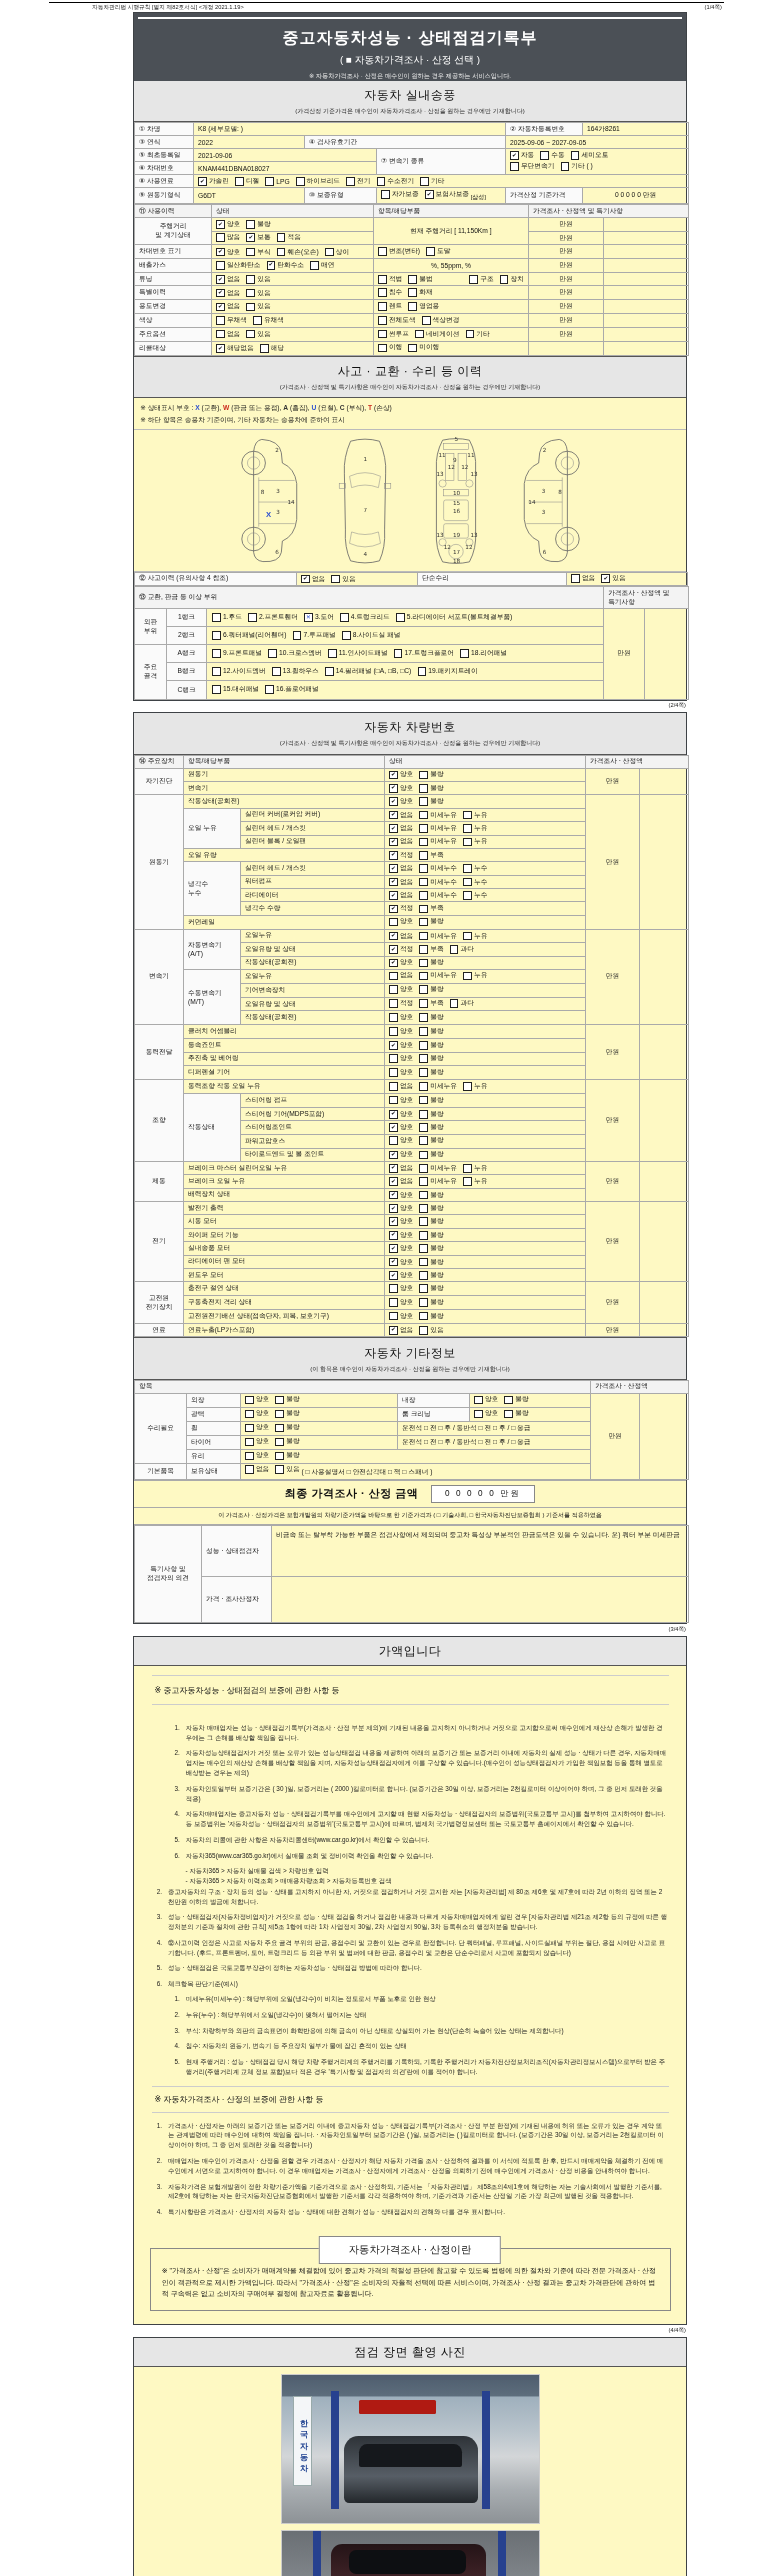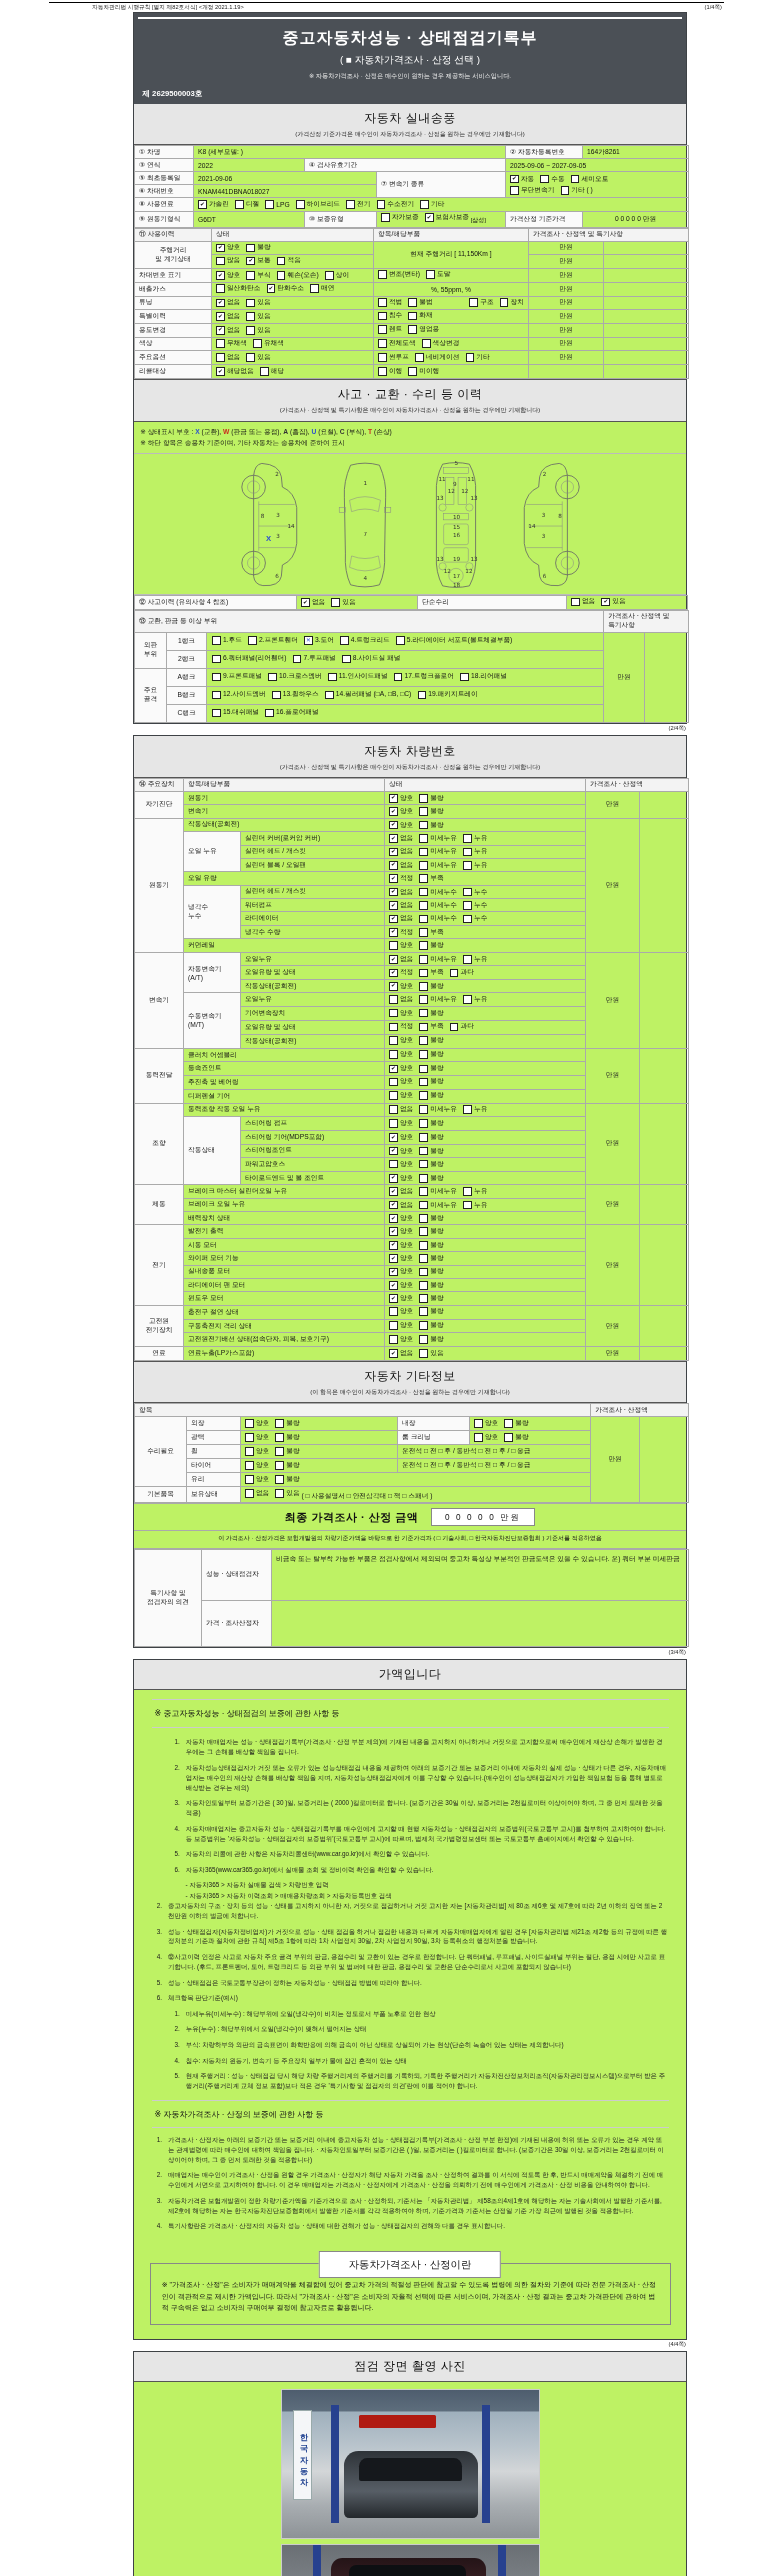--- a/index.html
+++ b/index.html
@@ -2,21 +2,21 @@
 <html style="font-size:8.2px"><head>
 <meta charset="utf-8">
 <style>
   html,body{margin:0;padding:0;background:#fff;}
   body{font-family:"Liberation Sans","DejaVu Sans",sans-serif;color:#111;}
   .sheet{position:relative;width:773px;height:2576px;background:#fff;overflow:hidden;}
   .topline{position:absolute;top:2.1px;left:49px;width:675px;border-top:1px solid #000;}
   .topmeta{position:absolute;top:3.6px;left:92px;width:630px;display:flex;justify-content:space-between;font-size:5.7px;color:#222;}
   .content{position:absolute;left:133px;top:12.4px;width:554px;}
   .pagemark{text-align:right;font-size:5.7px;color:#222;padding:1.5px 1px 2.1px 0;}
-  .pagebox{border:1.5px solid #3e4246;background:#bef264;}
+  .pagebox{border:1.5px solid #3e4246;background:#fef9c3;}
   
   .mainhead{background:#4b5056;color:#fff;padding:2.6px 3.1px 0 3.1px;}
   .mainhead .innerline{border-top:2.6px solid #fff;margin:1px 1px 9.3px 1px;}
   .mh-title{text-align:center;font-size:16px;font-weight:bold;letter-spacing:1px;}
   .mh-sub{text-align:center;font-size:9.8px;margin-top:5.2px;}
   .mh-note{text-align:center;font-size:6.2px;margin-top:4.1px;color:#eee;}
   .mh-doc{font-size:7.7px;font-weight:bold;padding:8.2px 5.2px 5.2px 5.2px;}
   
   .sechead{background:#e6e6e6;border-bottom:1px solid #555;padding:6.2px 0 5.2px 0;text-align:center;}
   .sechead .t{font-size:12px;letter-spacing:0.5px;}
@@ -38,21 +38,21 @@
   
   .legend{font-size:6.7px;padding:4.1px 6.2px;border-bottom:0.5px solid #bbb;line-height:1.7;}
   .diagwrap{display:flex;justify-content:center;gap:25px;padding:6.2px 0 5.2px 0;border-bottom:0.5px solid #bbb;}
   .diagwrap svg{display:block;}
   .dg{stroke:#666;fill:none;stroke-width:1.6;}
   .dgl{stroke:#888;fill:none;stroke-width:1;}
   .dn{font-size:11px;fill:#333;font-family:"DejaVu Sans",sans-serif;}
   .marker{font-size:15px;fill:#2b4fd0;font-weight:bold;}
   
   .notice-body{padding:9.3px 17.5px 5.2px 17.5px;}
-  .nt-sub{border-top:0.5px solid #ccc;border-bottom:0.5px solid #ccc;padding:8.2px 3.1px;font-size:8px;margin-bottom:9px;}
+  .nt-sub{border-top:0.5px solid #ccc;border-bottom:0.5px solid #ccc;padding:8.2px 3.1px;font-size:8px;margin-bottom:18px;}
   .nt-sub2{border-top:0.5px solid #ccc;border-bottom:0.5px solid #ccc;padding:7.2px 3.1px;font-size:8px;margin:9.3px 0 7.2px 0;}
   .nitem{display:flex;font-size:6.4px;line-height:1.55;margin-bottom:5.7px;color:#1a1a1a;}
   .nitem .num{flex:0 0 11.3px;}
   .ind1{margin-left:5.2px;}
   .ind2{margin-left:23px;}
   .nsub{font-size:6.4px;line-height:1.6;margin-left:34px;color:#1a1a1a;}
   
   .explain{border:0.5px solid #888;margin:20.6px 15.5px 13.4px 15.5px;padding:15.5px 11.3px 10.3px 11.3px;position:relative;}
   .explain-title{position:absolute;top:-13px;left:50%;transform:translateX(-50%);background:#fff;border:0.5px solid #888;padding:5.7px 29px;font-size:10.3px;white-space:nowrap;}
   .explain-text{font-size:7px;line-height:1.65;color:#111;}
@@ -85,21 +85,20 @@
   </div>
 
   <div class="content">
 
     <div class="pagebox">
       <div class="mainhead">
         <div class="innerline"></div>
         <div class="mh-title">중고자동차성능 · 상태점검기록부</div>
         <div class="mh-sub">( ■ 자동차가격조사 · 산정 선택 )</div>
         <div class="mh-note">※ 자동차가격조사 · 산정은 매수인이 원하는 경우 제공하는 서비스입니다.</div>
-        <div class="mh-doc">제 2629500003호</div>
       </div>
 
       <div class="sechead">
         <div class="t">자동차 실내송풍</div>
         <div class="s">(가격산정 기준가격은 매수인이 자동차가격조사 · 산정을 원하는 경우에만 기재합니다)</div>
       </div>
       <table id="basic-table">
         <colgroup>
             <col style="width:59px">
             <col style="width:111px">

